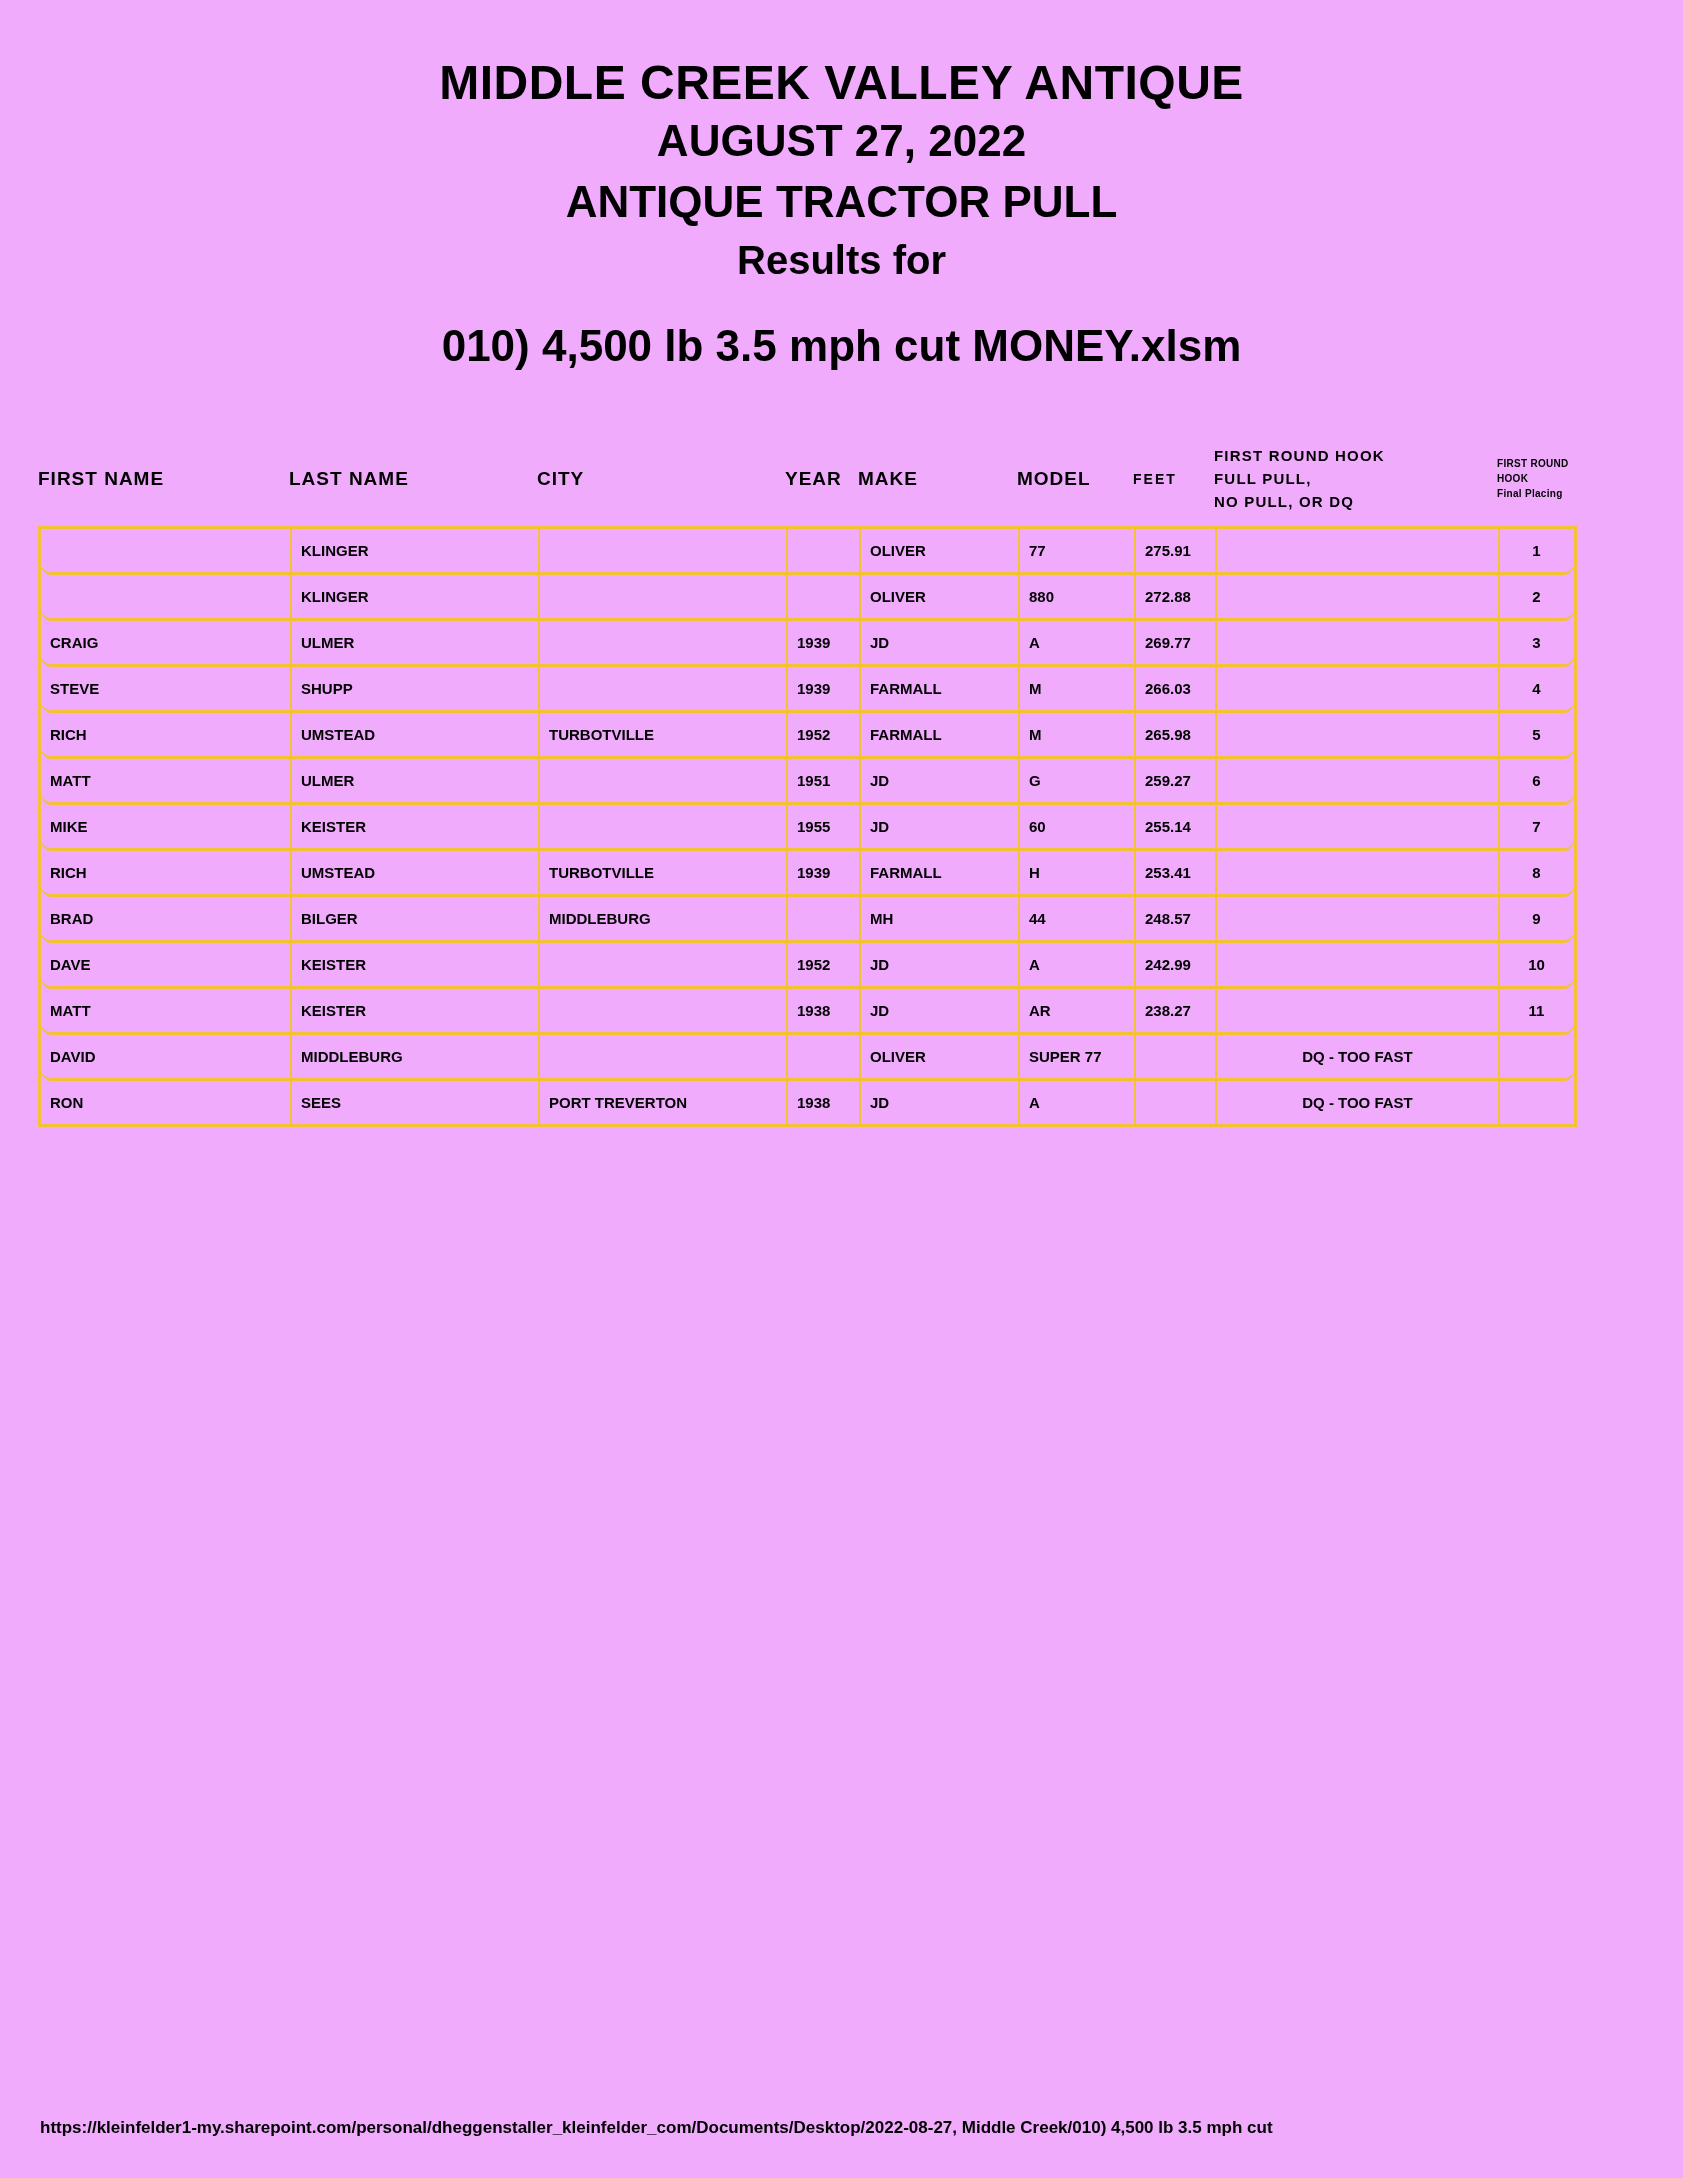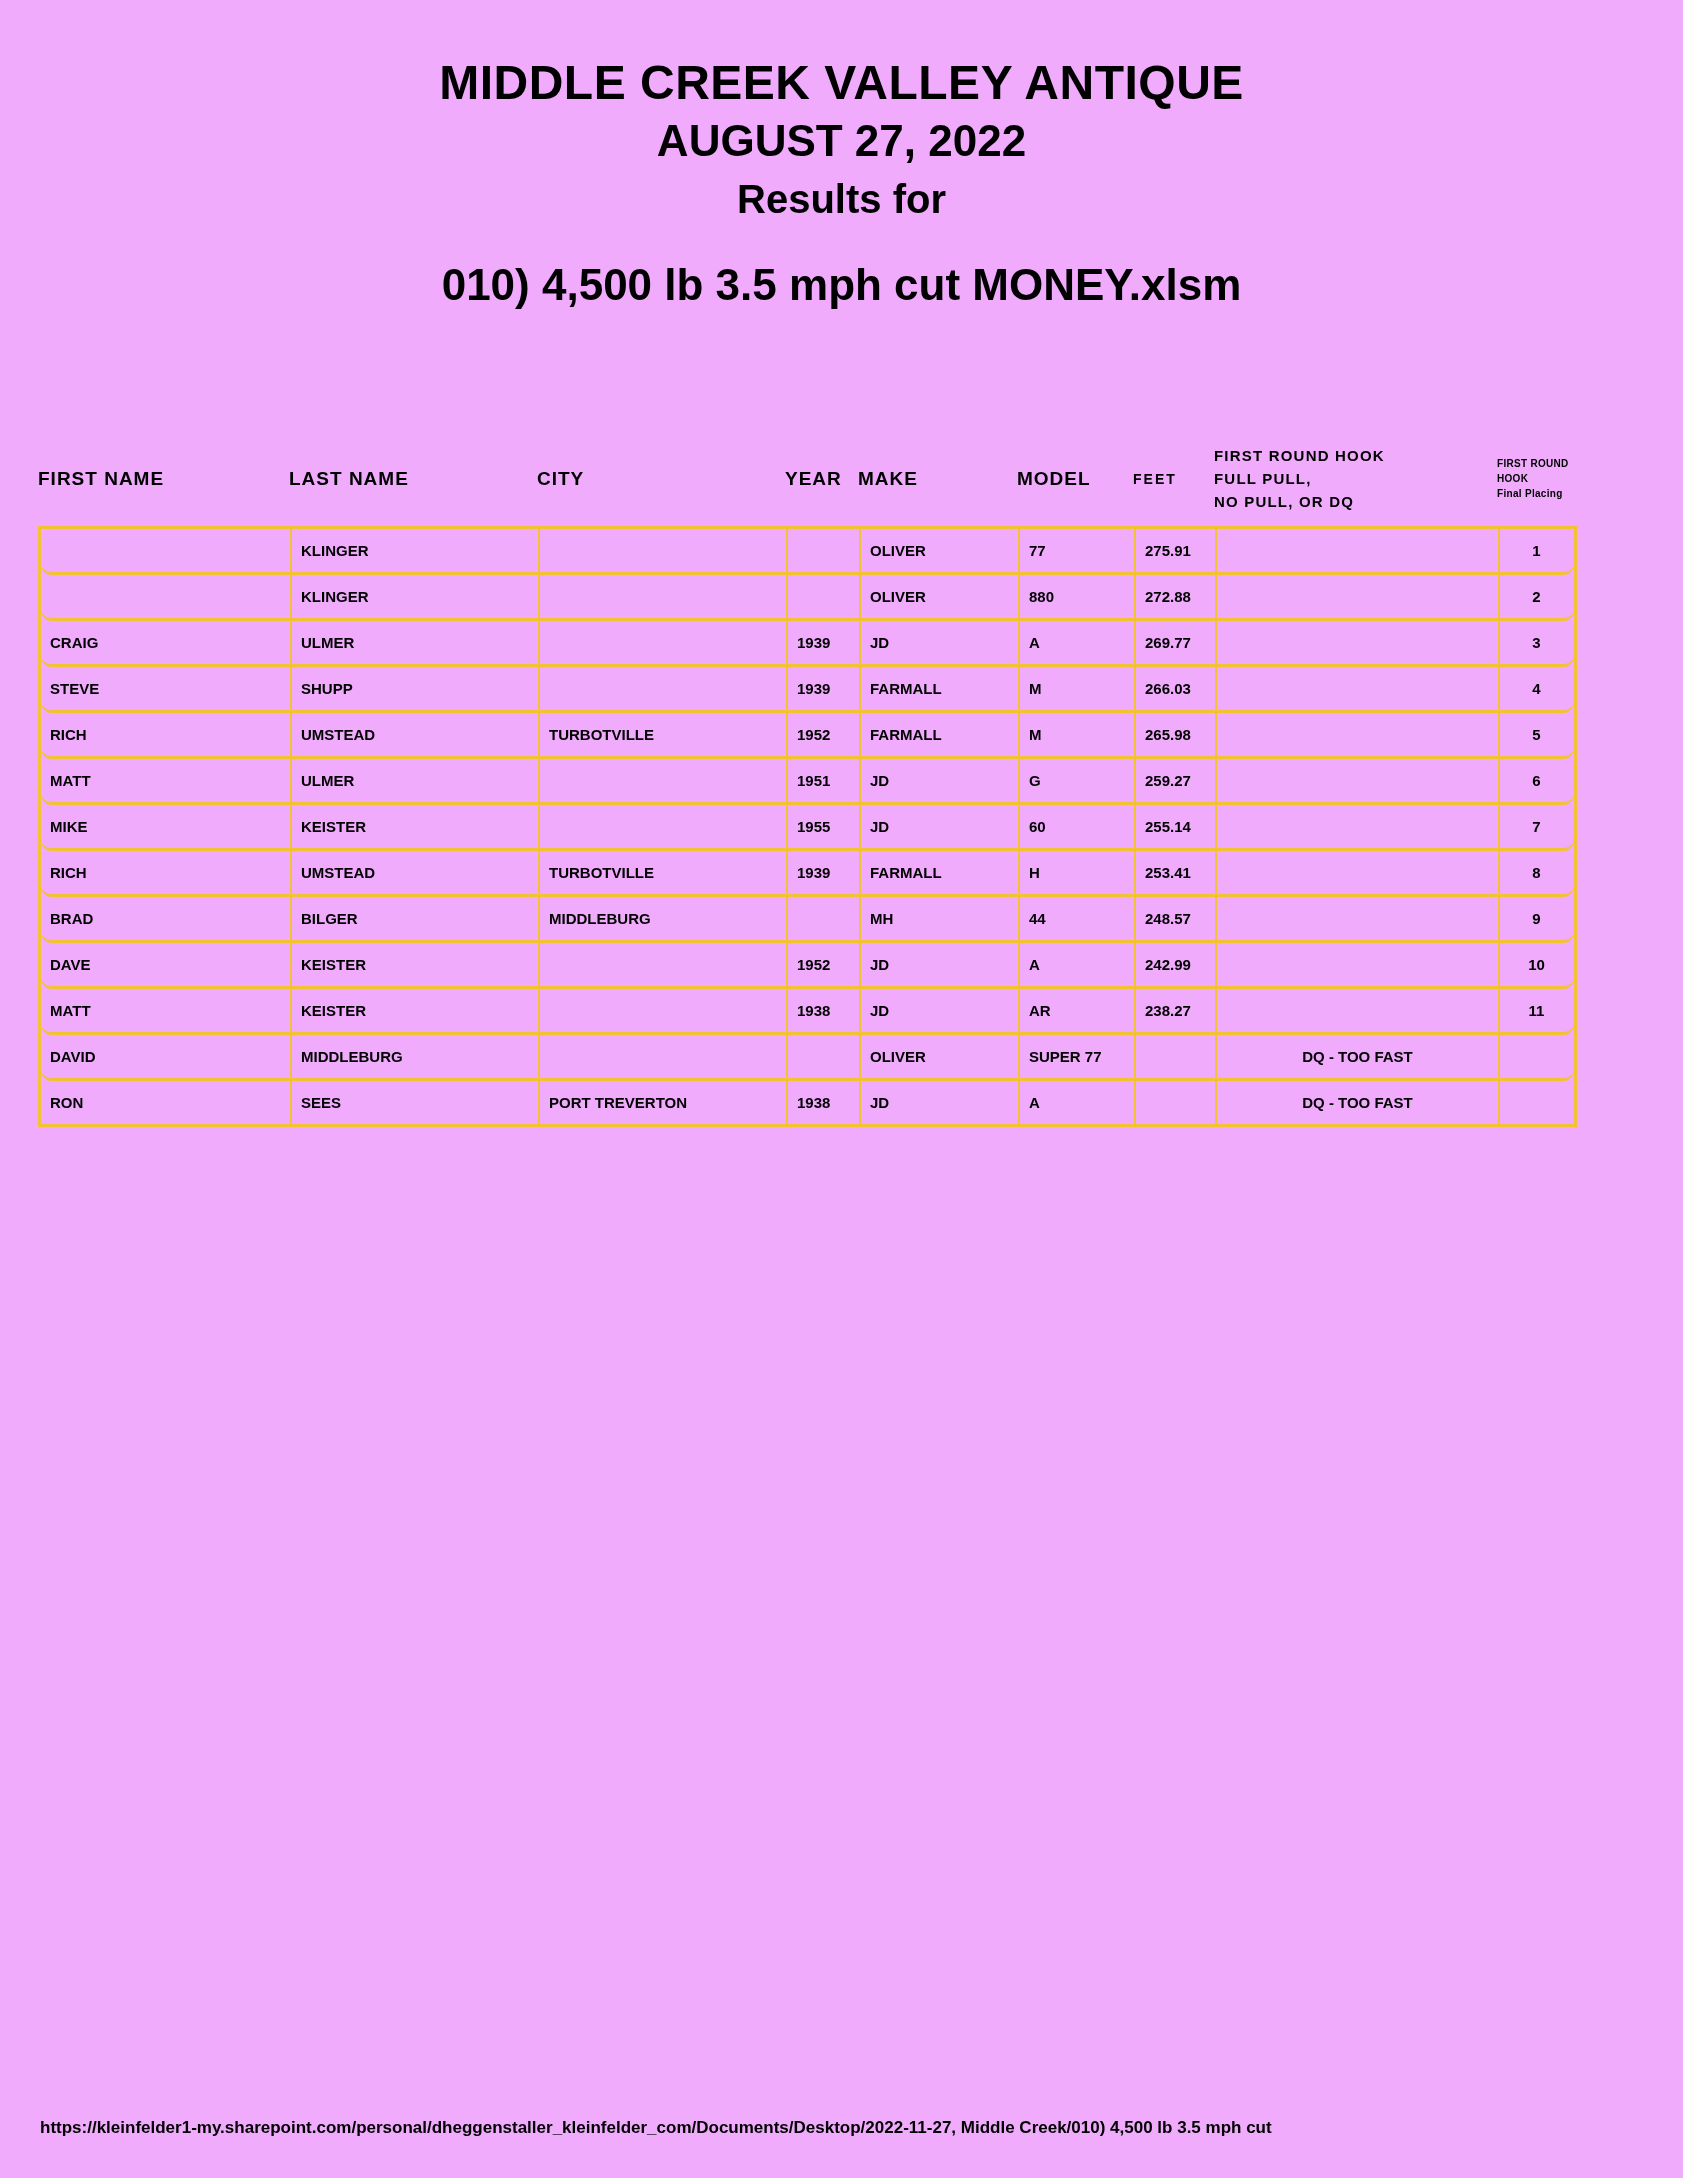--- a/index.html
+++ b/index.html
@@ -40,20 +40,21 @@
   .foot{position:absolute;left:40px;top:2055px;font-size:17px;line-height:29px;white-space:pre-wrap;}
 </style>
 </head>
 <body>
 
 <div class="sheet">
 
   <header class="titles">
     <h1 class="t1">MIDDLE CREEK VALLEY ANTIQUE</h1>
     <div class="t2">AUGUST 27, 2022</div>
+    <div class="t2">ANTIQUE TRACTOR PULL</div>
     <div class="t3">Results for</div>
     <div class="t4">010) 4,500 lb 3.5 mph cut MONEY.xlsm</div>
   </header>
 
   <div class="headrow" id="headrow">
       <div class="hcell h0">FIRST NAME</div>
       <div class="hcell h1">LAST NAME</div>
       <div class="hcell h2">CITY</div>
       <div class="hcell h3">YEAR</div>
       <div class="hcell h4">MAKE</div>
@@ -207,18 +208,18 @@
         <div class="tcell c3">1938</div>
         <div class="tcell c4">JD</div>
         <div class="tcell c5">A</div>
         <div class="tcell c6"></div>
         <div class="tcell c7">DQ - TOO FAST</div>
         <div class="tcell c8"></div>
       </div>
     </div>
 
   <footer class="foot">
-    <div>https://kleinfelder1-my.sharepoint.com/personal/dheggenstaller_kleinfelder_com/Documents/Desktop/2022-11-27, Middle Creek/010) 4,500 lb 3.5 mph cut</div>
+    <div>https://kleinfelder1-my.sharepoint.com/personal/dheggenstaller_kleinfelder_com/Documents/Desktop/2022-08-27, Middle Creek/010) 4,500 lb 3.5 mph cut</div>
     
   </footer>
 
 </div>
 
 
 </body></html>

